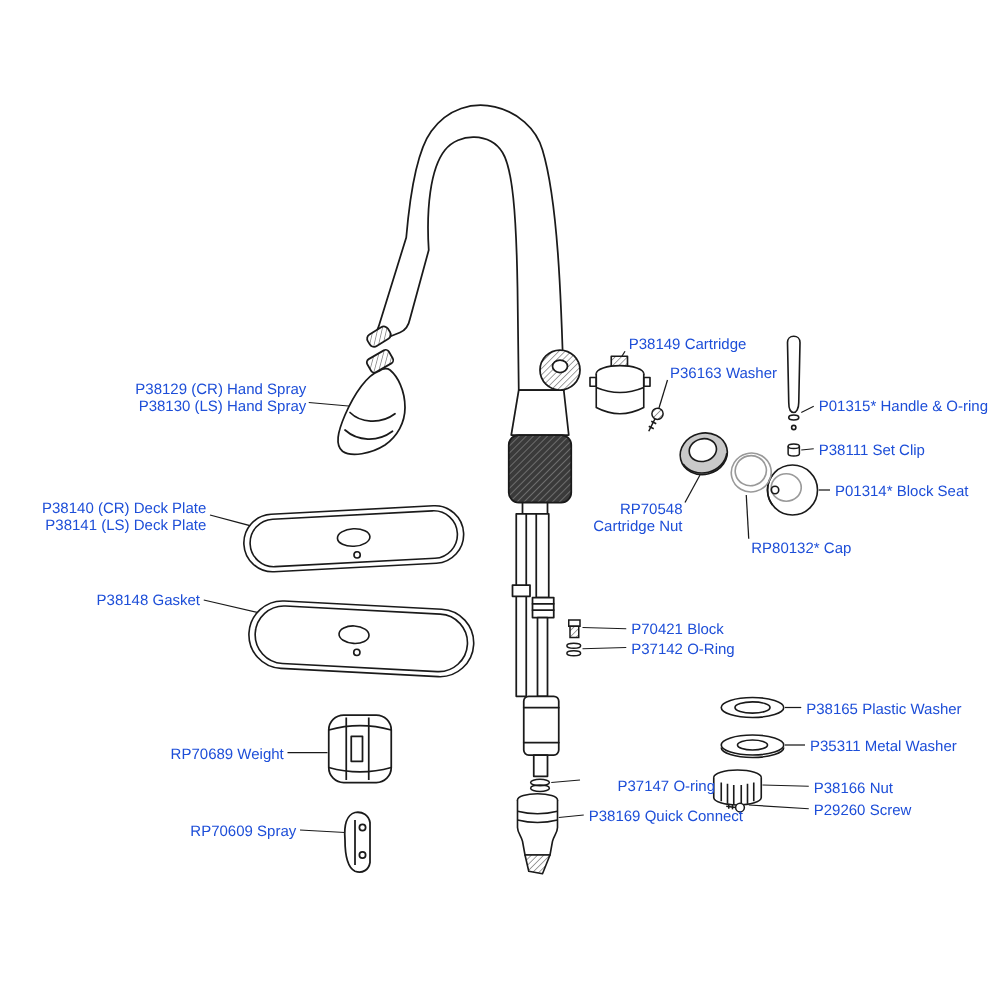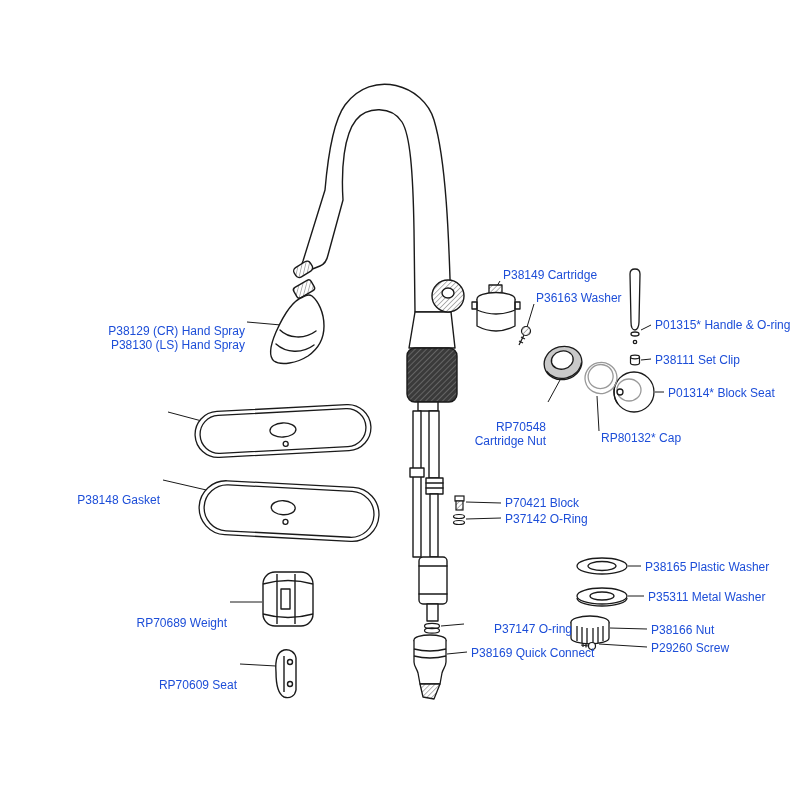--- a/index.html
+++ b/index.html
@@ -1,21 +1,21 @@
 <!DOCTYPE html>
 <html><head>
 <meta charset="utf-8">
 <style>
   * { margin:0; padding:0; box-sizing:border-box; }
   html,body { width:800px; height:800px; background:#ffffff; }
   body { font-family:"Liberation Sans", sans-serif; color:#000; }
   .diagram { position:relative; width:800px; height:800px; background:#ffffff; overflow:hidden; }
   .artwork { position:absolute; left:0; top:0; }
   .label { position:absolute; font-size:12px; line-height:14px; white-space:nowrap; color:#1d4ed8; }
-  .label.r { text-align:right;margin-top:20px; }
+  .label.r { text-align:right; }
 </style>
 </head>
 <body>
 
 <div class="diagram">
 
   <svg class="artwork" width="800" height="800" viewBox="0 0 800 800">
     <defs>
       <pattern id="knurl" width="4" height="4" patternUnits="userSpaceOnUse" patternTransform="rotate(45)">
         <rect width="4" height="4" fill="#3a3a3a"></rect>
@@ -242,31 +242,35 @@
       <path d="M 414,656 Q 430,660 446,656"></path>
       <path fill="url(#hatch)" d="M 420,684 L 423,697 L 434,699 L 440,684 Z"></path>
     </g>
   </svg>
 
   <div class="label r" style="right:555px; top:304px;">
     <div>P38129 (CR) Hand Spray</div>
     <div>P38130 (LS) Hand Spray</div>
   </div>
 
+  <div class="label r" style="right:635px; top:399px;">
+    <div>P38140 (CR) Deck Plate</div>
+    <div>P38141 (LS) Deck Plate</div>
+  </div>
 
   <div class="label r" style="right:640px; top:473px;">
     <div>P38148 Gasket</div>
   </div>
 
   <div class="label r" style="right:573px; top:596px;">
     <div>RP70689 Weight</div>
   </div>
 
   <div class="label r" style="right:563px; top:658px;">
-    <div>RP70609 Seat</div>
+    <div>RP70609 Spray</div>
   </div>
 
   <div class="label" style="left:503px; top:268px;">
     <div>P38149 Cartridge</div>
   </div>
 
   <div class="label" style="left:536px; top:291px;">
     <div>P36163 Washer</div>
   </div>
 

